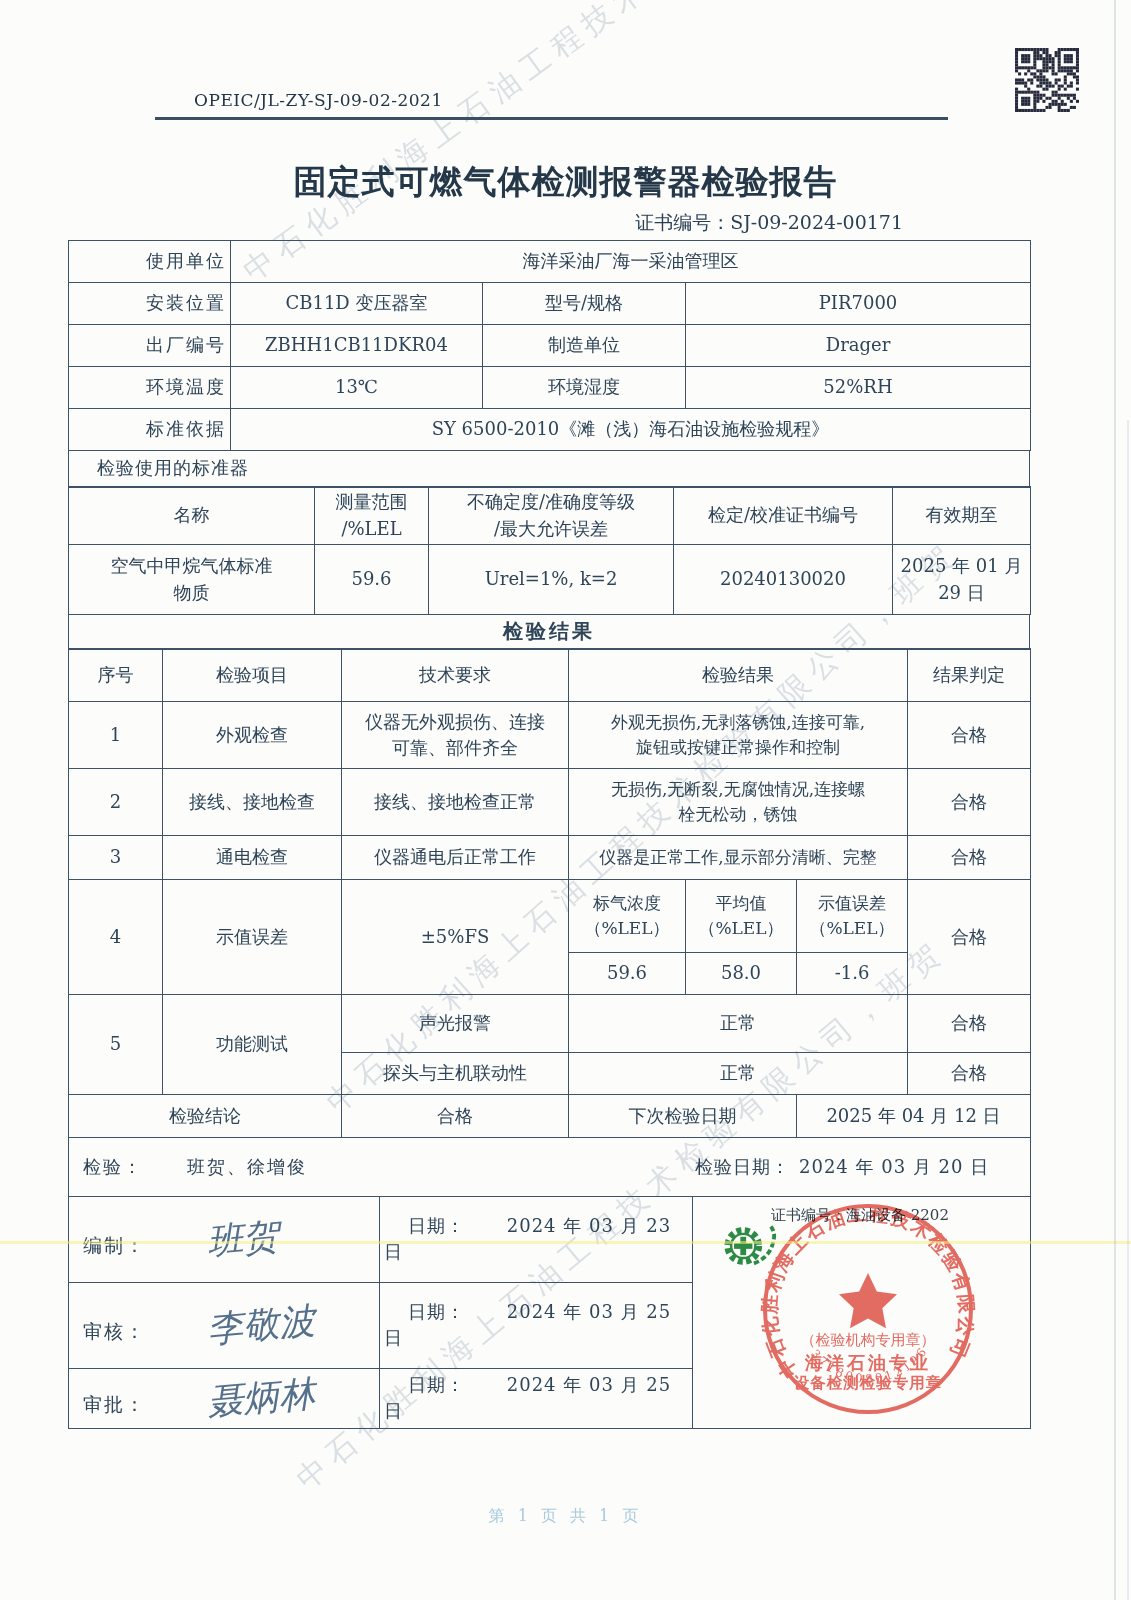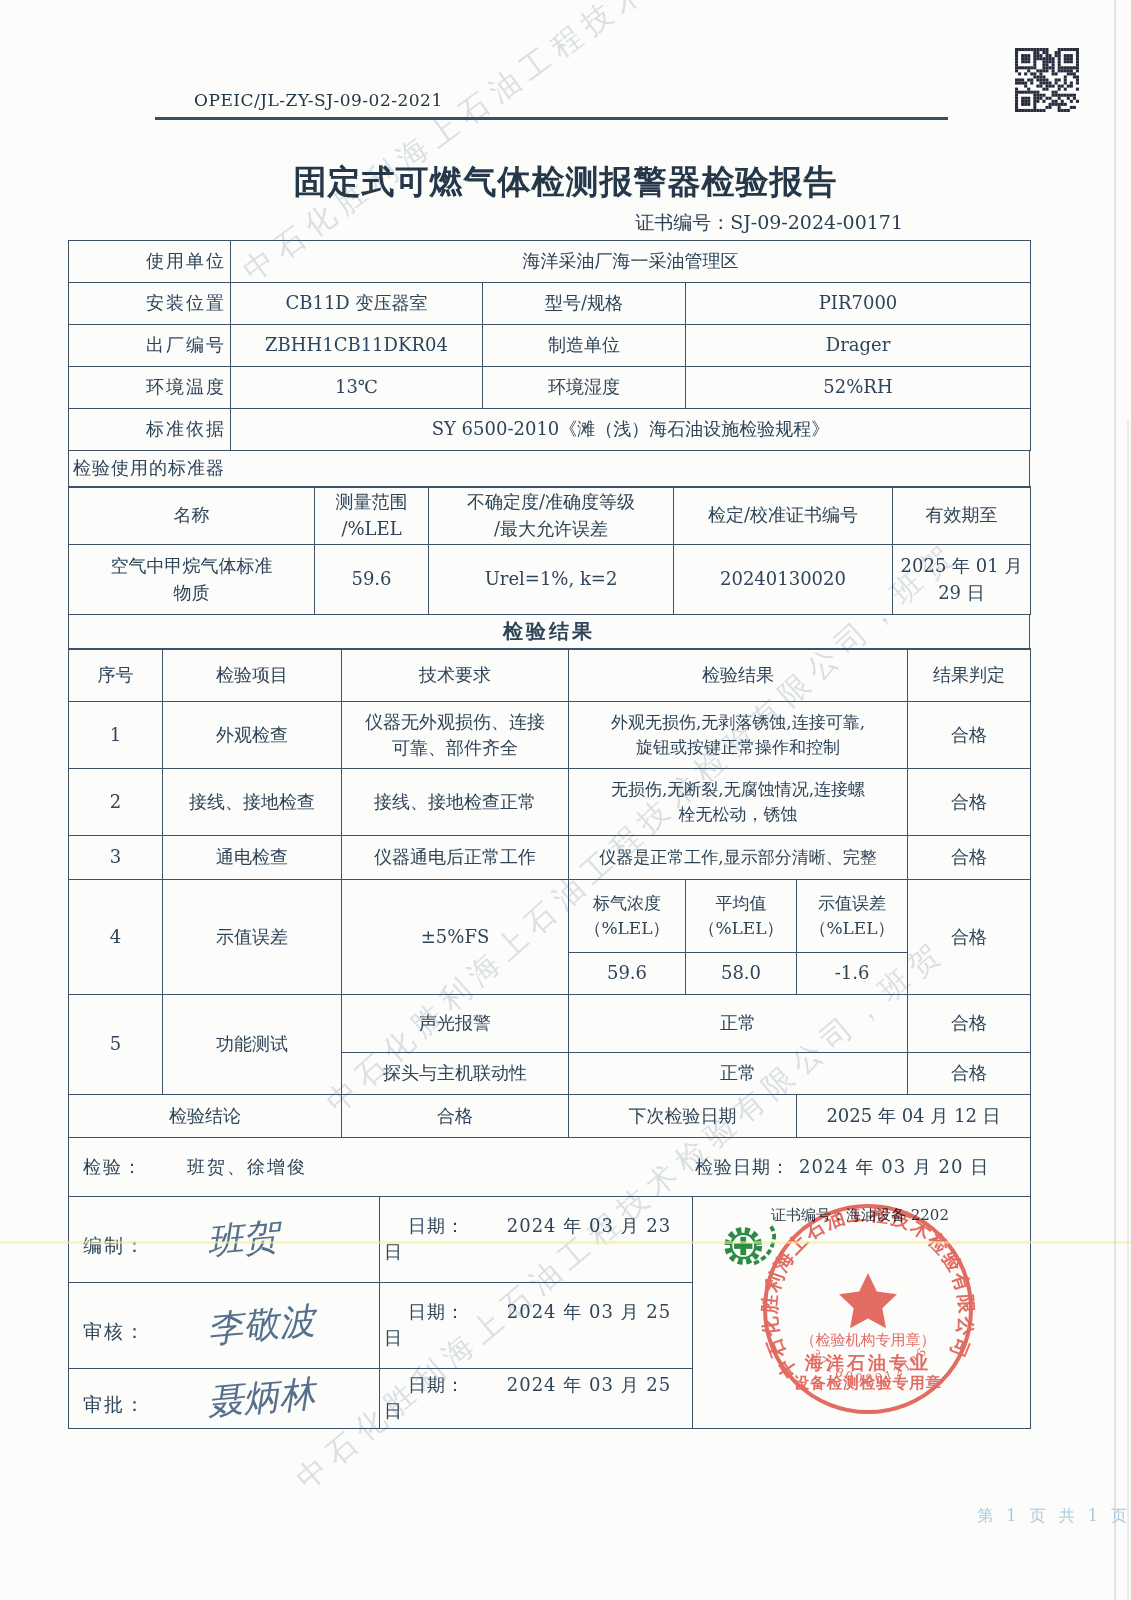--- a/index.html
+++ b/index.html
@@ -26,21 +26,21 @@
   .wm2{left:318px; top:1092px; transform:rotate(-42deg);}
   .wm3{left:288px; top:1468px; transform:rotate(-40deg);}
   
   .tables{position:absolute; left:68px; top:240px; width:962px;}
   table{border-collapse:collapse; table-layout:fixed; width:962px;}
   table + table{margin-top:-1.5px;}
   td{border:1.5px solid var(--border); text-align:center; vertical-align:middle;
      font-size:18px; padding:2px 4px; overflow:hidden; line-height:1.45;}
   .lbl{text-align:right; padding-left:30px; letter-spacing:2px;}
   .ml{white-space:pre-line;}
-  .band td{text-align:left; padding-left:4px; letter-spacing:1px;}
+  .band td{text-align:left; padding-left:28px; letter-spacing:1px;}
   .band-center td{text-align:center; font-size:20px; font-weight:bold; letter-spacing:3px;}
   .small{font-size:17px;}
   
   .insp-cell{position:relative; height:100%;text-decoration:underline;}
   .insp-cell .insp-label{position:absolute; left:14px; top:50%; transform:translateY(-50%); letter-spacing:2px;}
   .insp-cell .insp-names{position:absolute; left:118px; top:50%; transform:translateY(-50%); letter-spacing:2px;}
   .insp-cell .insp-date-label{position:absolute; left:626px; top:50%; transform:translateY(-50%); letter-spacing:1px;}
   .insp-cell .insp-date{position:absolute; left:730px; top:50%; transform:translateY(-50%); letter-spacing:1px;}
   
   .sig-cell{text-align:left; padding-left:14px;}
@@ -52,21 +52,21 @@
   .date-cell .dl{margin-left:24px; letter-spacing:1px;}
   .date-cell .dv{margin-left:36px; letter-spacing:1px;}
   .seal-cell{position:relative; padding:0;}
   .seal-cert{position:absolute; left:78px; top:8px; font-size:15px; color:#33404e; white-space:nowrap;}
   .logo{position:absolute; left:28px; top:22px;}
   .seal{position:absolute; left:58px; top:0px; mix-blend-mode:multiply; opacity:.88;}
   
   .yellow-line{position:absolute; left:0; top:1241px; width:1131px; height:3px; background:var(--hl-yellow);}
   .scan-line{position:absolute; left:1114px; top:0; width:2px; height:1600px; background:rgba(170,182,196,.35);}
   .scan-line2{position:absolute; left:1127px; top:420px; width:1.5px; height:1180px; background:rgba(170,182,196,.22);}
-  .footer{position:absolute; left:0; right:0; top:1506px; text-align:right; font-size:16px;
+  .footer{position:absolute; left:0; right:0; top:1506px; text-align:center; font-size:16px;
           letter-spacing:4px; color:var(--footer-blue);}
 </style>
 </head>
 <body>
 
 <div class="page">
 
   <div class="wm wm1">中石化胜利海上石油工程技术检验有限公司，班贺</div>
   <div class="wm wm2">中石化胜利海上石油工程技术检验有限公司，班贺</div>
   <div class="wm wm3">中石化胜利海上石油工程技术检验有限公司，班贺</div>

